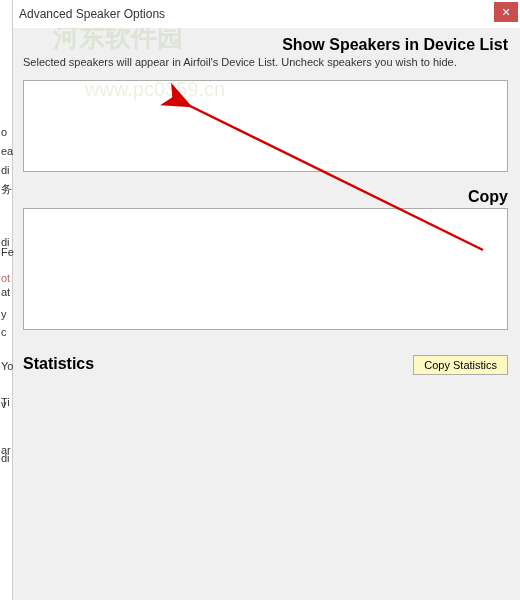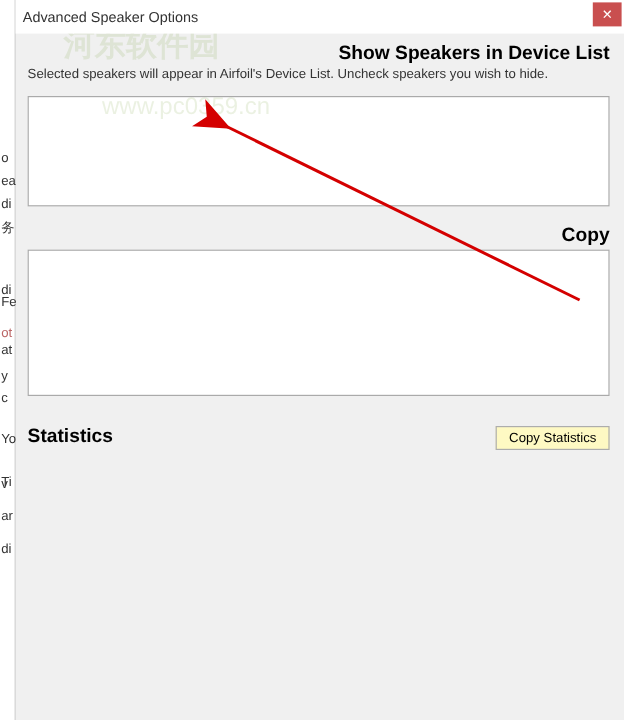--- a/index.html
+++ b/index.html
@@ -143,21 +143,21 @@
   <div style="top:182px">务</div>
   <div style="top:236px">di</div>
   <div style="top:246px">Fe</div>
   <div style="top:272px;color:#b66">ot</div>
   <div style="top:286px">at</div>
   <div style="top:308px">y</div>
   <div style="top:326px">c</div>
   <div style="top:360px">Yo</div>
   <div style="top:398px">v</div>
   <div style="top:396px">Ti</div>
-  <div style="top:424px">ar</div>
+  <div style="top:444px">ar</div>
   <div style="top:452px">di</div>
 </div>
 
 <div class="main-window">
   <div class="watermark wm1">河东软件园</div>
   <div class="watermark wm2">www.pc0359.cn</div>
 
   <div class="titlebar">
     <span class="titlebar-text">Advanced Speaker Options</span>
     <div class="close-btn">

